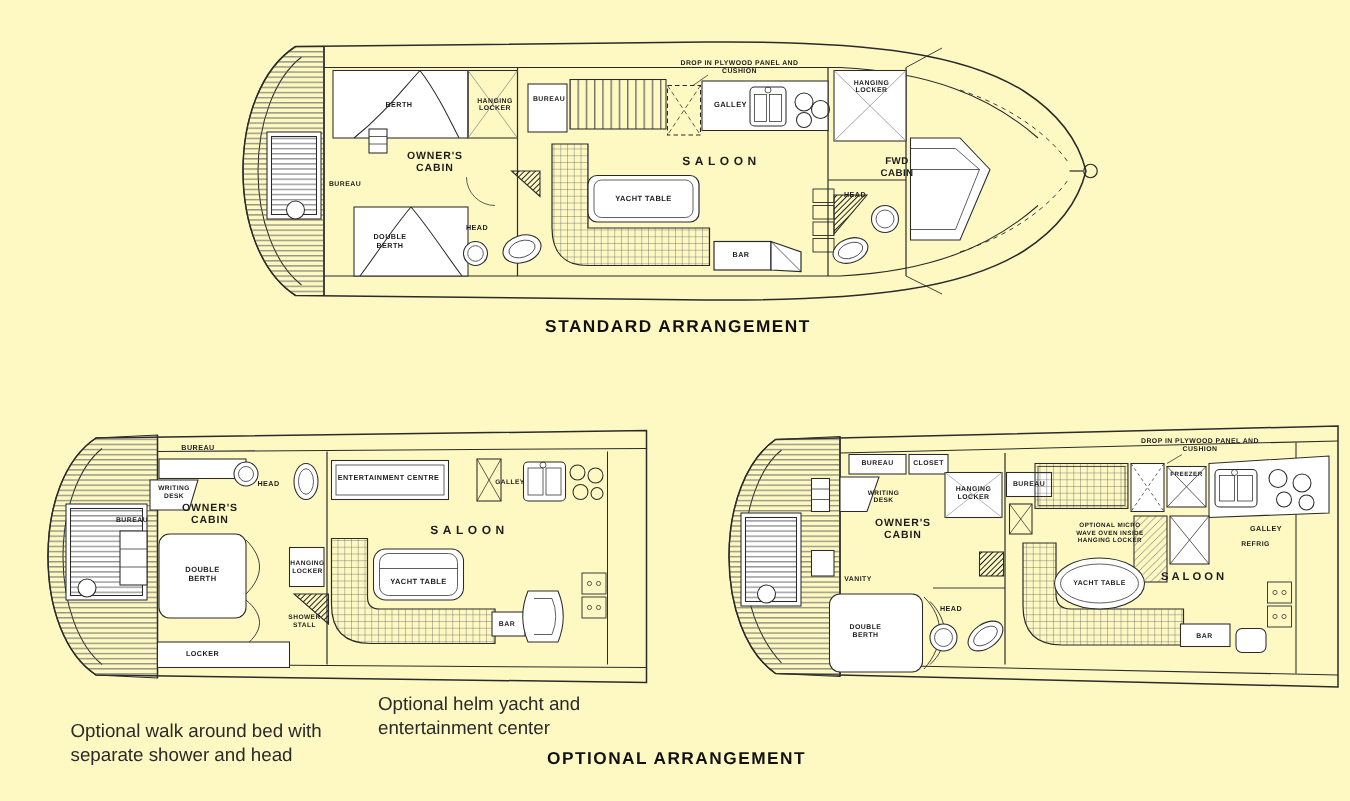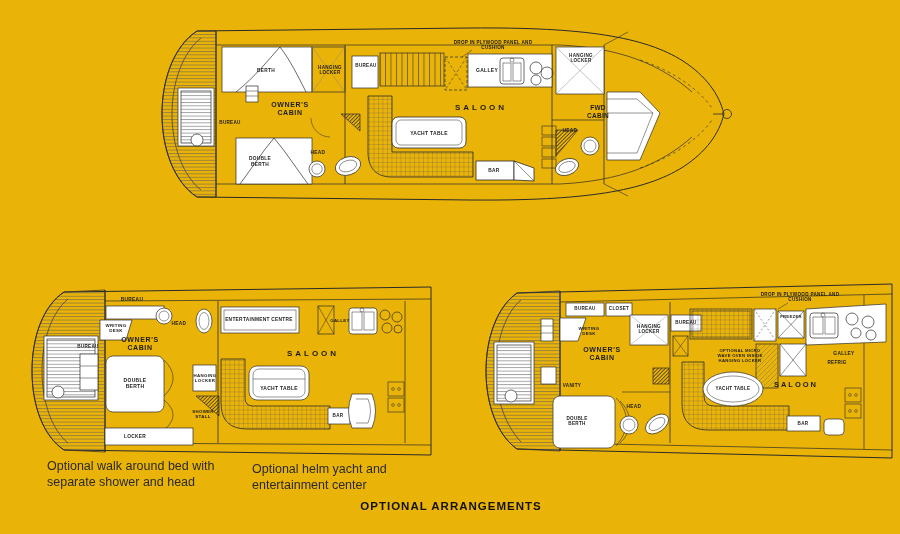--- a/index.html
+++ b/index.html
@@ -1,16 +1,16 @@
 <!DOCTYPE html>
 <html><head>
 <meta charset="utf-8">
 <style>
   html,body{margin:0;padding:0;background:#fff;}
-  .page{position:relative;width:900px;height:534px;background:#eab308;overflow:hidden;
+  .page{position:relative;width:900px;height:534px;background:#fef9c3;overflow:hidden;
         font-family:"Liberation Sans",sans-serif;}
   .plans-svg{position:absolute;left:0;top:0;}
   .lbl{position:absolute;transform:translate(-50%,-50%);text-align:center;
        font-weight:700;color:#1c1c1c;line-height:1.18;letter-spacing:0.3px;
        font-size:5px;white-space:normal;}
   .f42{font-size:4.2px;} .f44{font-size:4.4px;} .f46{font-size:4.6px;}
   .f48{font-size:4.8px;} .f5{font-size:5px;} .f65{font-size:6.5px;}
   .room{font-size:7px;letter-spacing:0.6px;}
   .saloon{font-size:8px;letter-spacing:3px;}
   .title{position:absolute;transform:translate(-50%,0);font-weight:700;
@@ -282,20 +282,21 @@
 <div class="lbl f46" style="left:581px;top:58px;width:36px">HANGING LOCKER</div>
 <div class="lbl saloon" style="left:481px;top:108px;width:90px">SALOON</div>
 <div class="lbl f5" style="left:429px;top:134px;width:64px">YACHT TABLE</div>
 <div class="lbl f48" style="left:494px;top:171px;width:26px">BAR</div>
 <div class="lbl room" style="left:290px;top:109px;width:50px">OWNER'S CABIN</div>
 <div class="lbl f46" style="left:230px;top:123px;width:40px">BUREAU</div>
 <div class="lbl f48" style="left:260px;top:162px;width:36px">DOUBLE BERTH</div>
 <div class="lbl f48" style="left:318px;top:153px;width:30px">HEAD</div>
 <div class="lbl f65" style="left:598px;top:112px;width:32px">FWD CABIN</div>
 <div class="lbl f48" style="left:570px;top:131px;width:26px">HEAD</div>
+<div class="title" style="left:452px;top:212px">STANDARD ARRANGEMENT</div>
 
 <div class="lbl f48" style="left:132px;top:300px;width:40px">BUREAU</div>
 <div class="lbl f44" style="left:116px;top:328px;width:32px">WRITING DESK</div>
 <div class="lbl f48" style="left:179px;top:324px;width:26px">HEAD</div>
 <div class="lbl f48" style="left:259px;top:320px;width:84px">ENTERTAINMENT CENTRE</div>
 <div class="lbl f44" style="left:340px;top:321px;width:32px">GALLEY</div>
 <div class="lbl room" style="left:140px;top:344px;width:48px">OWNER'S CABIN</div>
 <div class="lbl f46" style="left:88px;top:347px;width:40px">BUREAU</div>
 <div class="lbl f5" style="left:135px;top:384px;width:36px">DOUBLE BERTH</div>
 <div class="lbl saloon" style="left:313px;top:354px;width:90px">SALOON</div>
@@ -316,17 +317,17 @@
 <div class="lbl f48" style="left:634px;top:407px;width:26px">HEAD</div>
 <div class="lbl f46" style="left:800px;top:297px;width:95px">DROP IN PLYWOOD PANEL AND CUSHION</div>
 <div class="lbl f42" style="left:791px;top:317px;width:40px">FREEZER</div>
 <div class="lbl f42" style="left:740px;top:356px;width:50px">OPTIONAL MICRO WAVE OVEN INSIDE HANGING LOCKER</div>
 <div class="lbl f48" style="left:844px;top:354px;width:40px">GALLEY</div>
 <div class="lbl f46" style="left:837px;top:363px;width:40px">REFRIG</div>
 <div class="lbl saloon" style="left:796px;top:385px;width:80px;font-size:7.5px;letter-spacing:2px">SALOON</div>
 <div class="lbl f46" style="left:733px;top:389px;width:52px">YACHT TABLE</div>
 <div class="lbl f46" style="left:803px;top:424px;width:24px">BAR</div>
 
-<div class="cap" style="left:47px;top:458px;width:190px">Optional walk around bed with separate shower and head</div>
+<div class="cap" style="left:47px;top:479px;width:190px">Optional walk around bed with separate shower and head</div>
 <div class="cap" style="left:252px;top:461px;width:150px">Optional helm yacht and entertainment center</div>
-<div class="title" style="left:451px;top:500px">OPTIONAL ARRANGEMENTS</div>
+<div class="title" style="left:451px;top:500px">OPTIONAL ARRANGEMENT</div>
 
 </div>
 
 </body></html>

